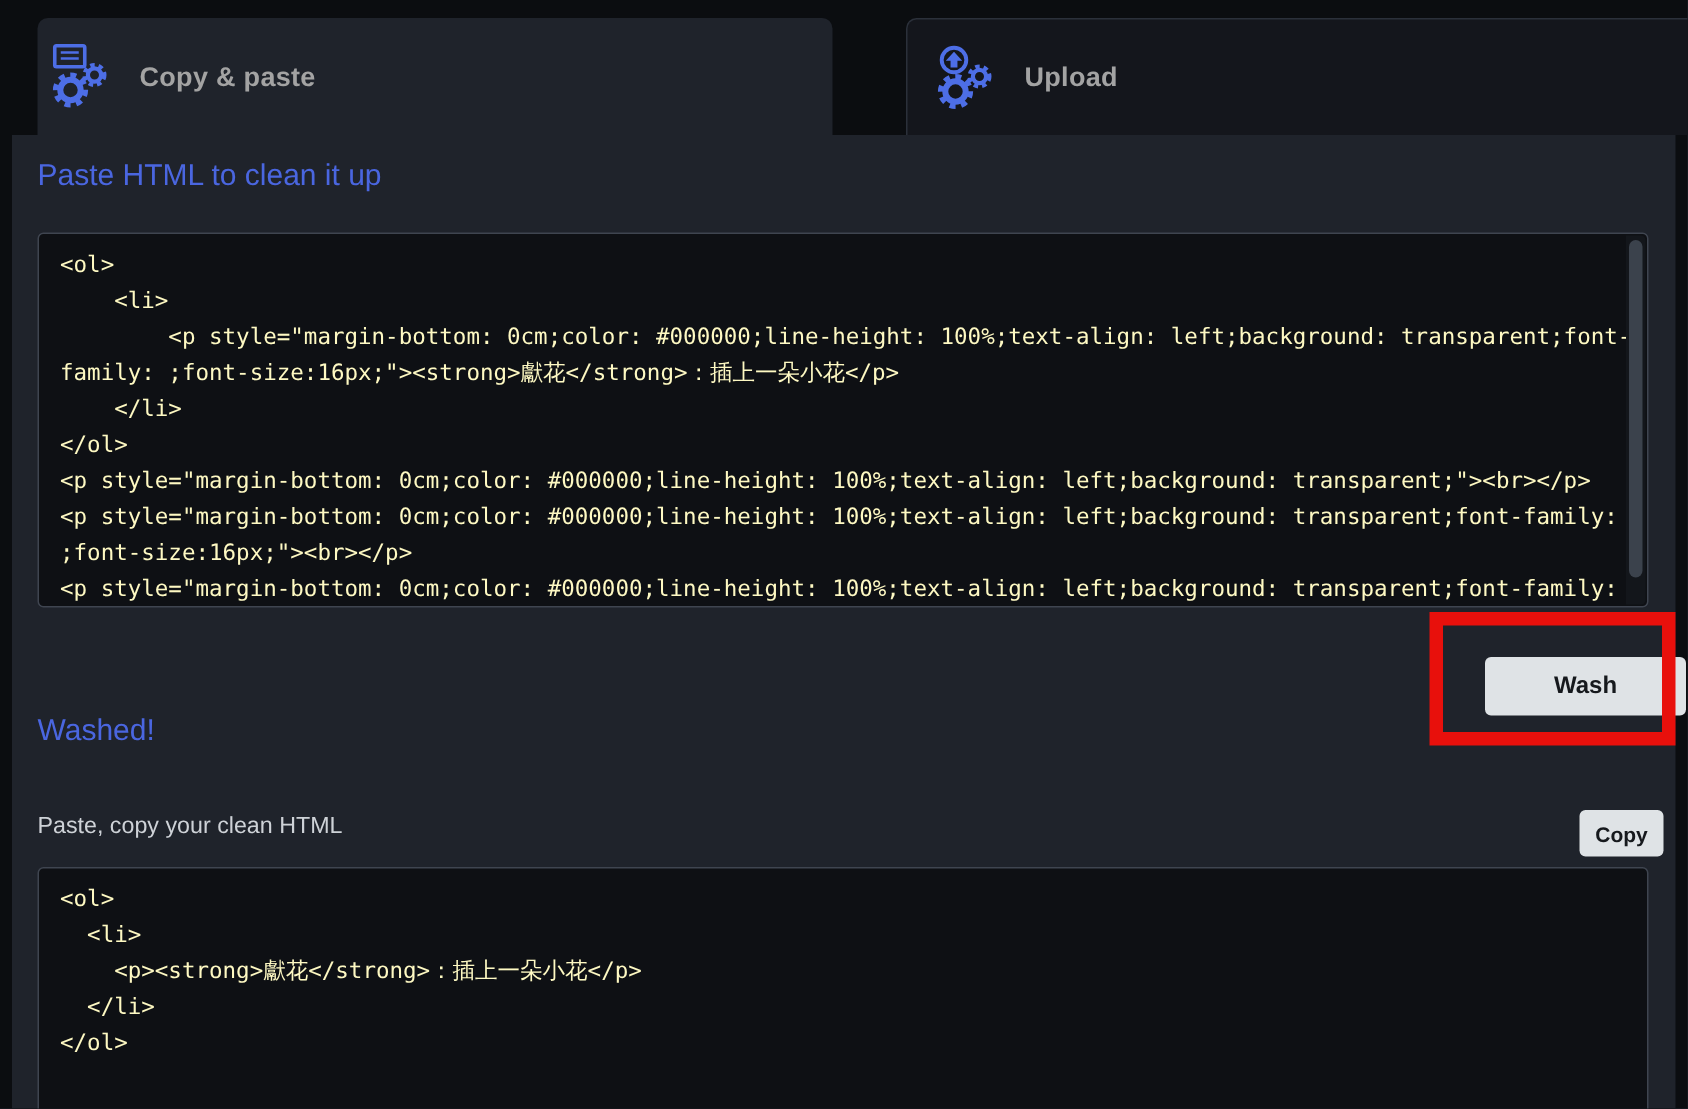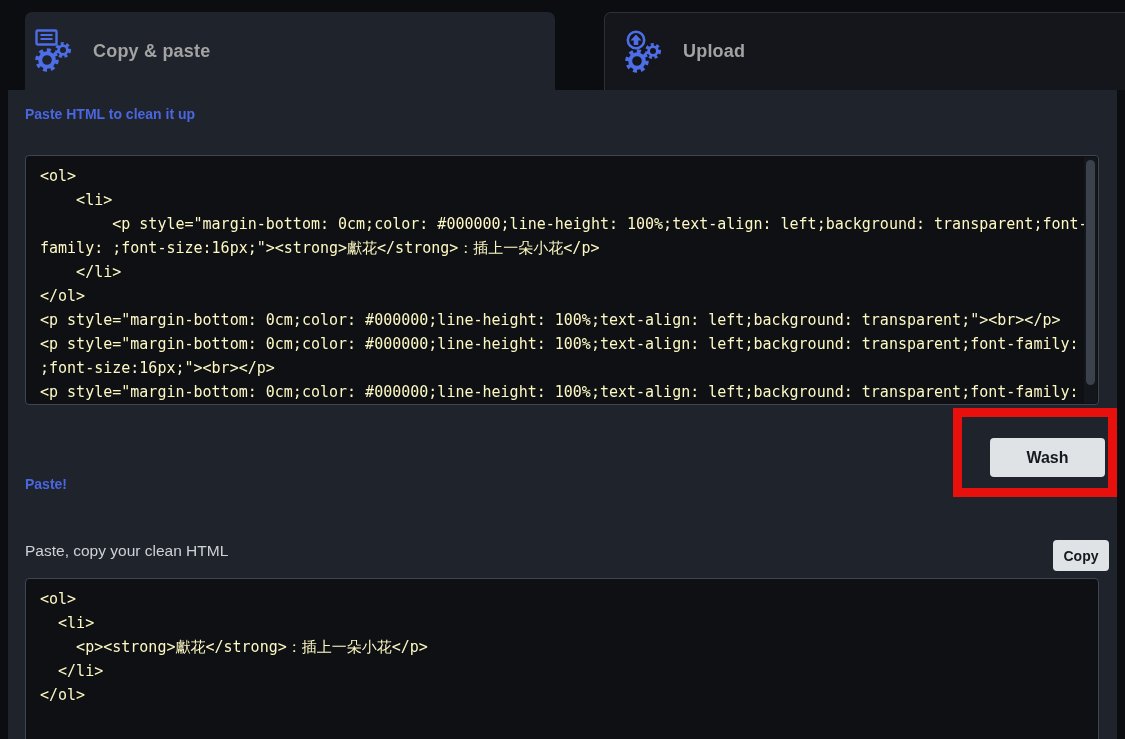--- a/index.html
+++ b/index.html
@@ -18,21 +18,21 @@
     border-radius:7px 7px 0 0; cursor:pointer;
   }
   .tab-active  { left:25px;  width:530px; background:#1f232b; padding-left:10px; gap:14px; z-index:2; }
   .tab-inactive{ left:565px; width:545px; background:#14161c; border:1px solid #2b303a; border-bottom:none; padding-left:20px; gap:14px; z-index:2;margin-left:39px; }
   .tab-label { color:#a3a3a3; font-size:18px; font-weight:bold; letter-spacing:.2px; }
   .tab-icon { width:44px; height:44px; flex:0 0 auto; }
 
   
   .panel { left:8px; top:90px; width:1109px; height:649px; background:#1f232b; z-index:1; }
 
-  .section-heading { color:#4a66e0; font-size:14px; font-weight:bold; z-index:3; }
+  .section-heading { color:#4a66e0; font-size:20px; font-weight:normal; z-index:3; }
   #paste-heading  { left:25px; top:106px; }
   #washed-heading { left:25px; top:476px; }
   #copy-instruction { left:25px; top:542px; color:#ced2d7; font-size:15.5px; z-index:3; }
 
   
   .editor {
     background:#0e1014; border:1px solid #3f4550; border-radius:4px;
     overflow:hidden; z-index:3;
   }
   #html-input-editor  { left:25px; top:155px; width:1074px; height:250px; }
@@ -45,21 +45,21 @@
   .scrollbar-track { position:absolute; top:1px; right:1px; bottom:1px; width:13px; background:#13161b; border-radius:0 3px 3px 0; }
   .scrollbar-thumb { position:absolute; top:3px; right:2px; width:9px; height:225px; background:#3b424c; border-radius:5px; }
 
   
   .btn {
     background:#dfe3e6; color:#16191d; font-weight:bold;
     border:none; border-radius:4px; cursor:pointer; z-index:4;
     display:flex; align-items:center; justify-content:center;
     font-family:"Liberation Sans", sans-serif;
   }
-  #wash-button { left:990px; top:438px; width:115px; height:39px; font-size:16px; }
+  #wash-button { left:990px; top:438px; width:134px; height:39px; font-size:16px; }
   #copy-button { left:1053px; top:540px; width:56px; height:31px; font-size:14px; }
 
   
   #annotation-highlight-box {
     left:953px; top:408px; width:164px; height:89px;
     border:9px solid #e8100c; z-index:9; pointer-events:none;
   }
 </style>
 </head>
 <body>
@@ -111,21 +111,21 @@
 &lt;p style="margin-bottom: 0cm;color: #000000;line-height: 100%;text-align: left;background: transparent;font-family:</pre>
   <div class="scrollbar-track">
     <div class="scrollbar-thumb"></div>
   </div>
 </div>
 
 <button class="abs btn" id="wash-button">Wash</button>
 
 <div class="abs" id="annotation-highlight-box"></div>
 
-<div class="abs section-heading" id="washed-heading">Paste!</div>
+<div class="abs section-heading" id="washed-heading">Washed!</div>
 <div class="abs" id="copy-instruction">Paste, copy your clean HTML</div>
 <button class="abs btn" id="copy-button">Copy</button>
 
 <div class="abs editor" id="html-output-editor" role="textbox">
   <pre>&lt;ol&gt;
   &lt;li&gt;
     &lt;p&gt;&lt;strong&gt;獻花&lt;/strong&gt;：插上一朵小花&lt;/p&gt;
   &lt;/li&gt;
 &lt;/ol&gt;</pre>
 </div>

